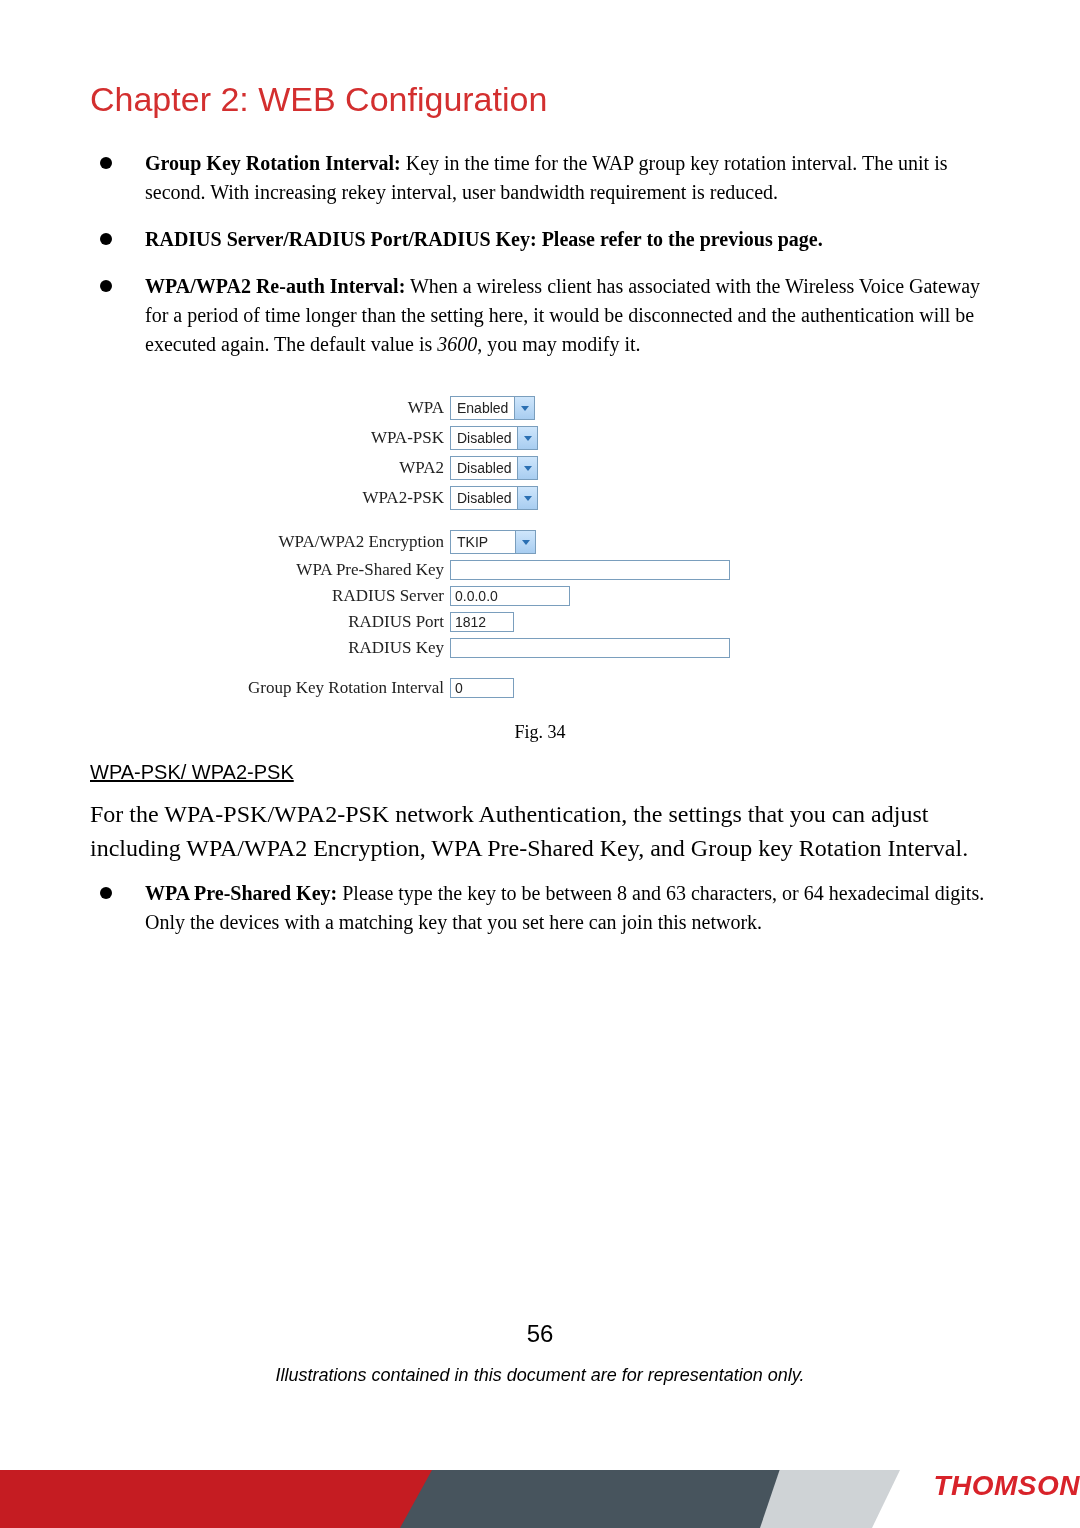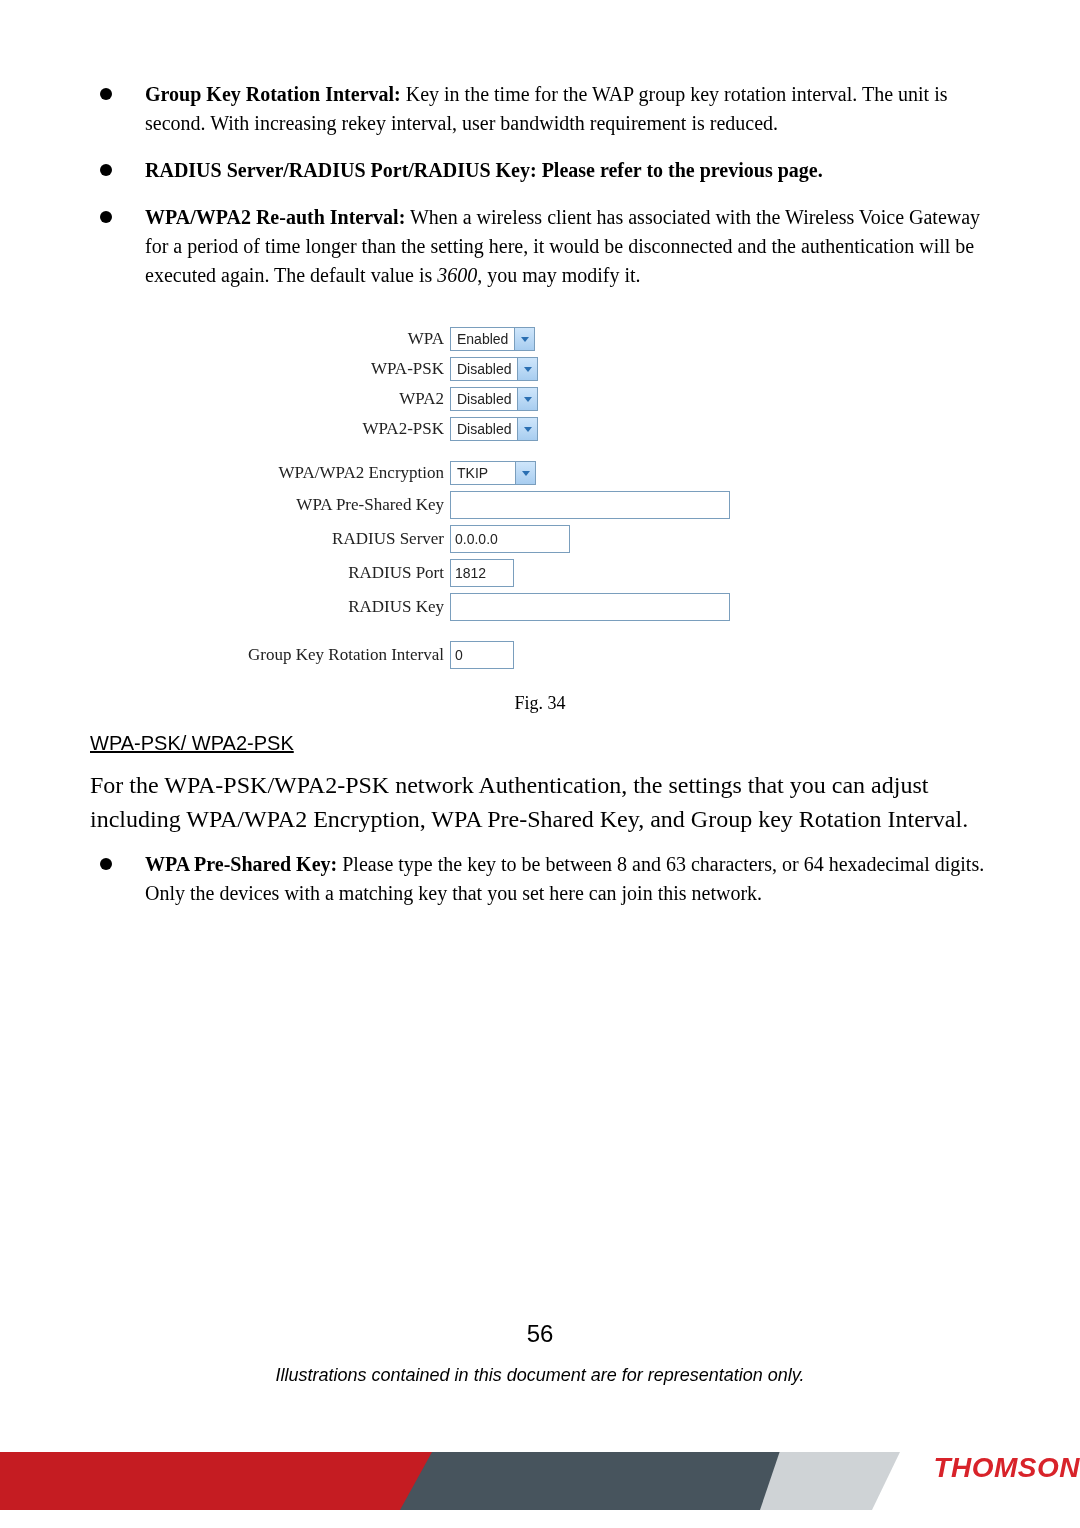--- a/index.html
+++ b/index.html
@@ -79,21 +79,21 @@
       height: 22px;
       background: linear-gradient(#cfe6fb,#a8cdf0);
       border-left: 1px solid #7a9ebd;
       display: flex;
       align-items: center;
       justify-content: center;
     }
     .select .sel-btn svg { width: 10px; height: 10px; }
     .txt {
       border: 1px solid #7a9ebd;
-      height: 28px;
+      height: 20px;
       padding: 0 4px;
       font-family: Arial, sans-serif;
       font-size: 14px;
       background: #fff;
       display: inline-flex;
       align-items: center;
     }
     .txt.w-large { width: 280px; }
     .txt.w-med { width: 120px; }
     .txt.w-sm { width: 64px; }
@@ -130,21 +130,21 @@
       width: 100%;
       text-align: center;
       bottom: 142px;
       font-size: 18px;
       font-style: italic;
       font-family: "Trebuchet MS", Verdana, sans-serif;
     }
 
     .footer-band {
       position: absolute;
-      bottom: 18px;
+      bottom: 0;
       left: 0;
       width: 100%;
       height: 80px;
     }
     .band-red {
       position: absolute;
       bottom: 0; left: 0;
       width: 440px; height: 58px;
       background: #c51c22;
       clip-path: polygon(0 0, 100% 0, 92% 100%, 0 100%);
@@ -172,20 +172,21 @@
       font-style: italic;
       font-size: 28px;
       color: #d8232a;
       letter-spacing: 0.5px;
     }
   </style>
 </head>
 <body>
 
 <div class="page">
+  <h1 class="chapter-title">Chapter 2: WEB Configuration</h1>
 
   <ul class="main">
     <li>
       <span class="bold">Group Key Rotation Interval:</span><span> Key in the time for the WAP group key rotation interval. The unit is second. With increasing rekey interval, user bandwidth requirement is reduced.</span>
     </li>
     <li>
       <span class="bold">RADIUS Server/RADIUS Port/RADIUS Key: Please refer to the previous page.</span>
     </li>
     <li>
       <span class="bold">WPA/WPA2 Re-auth Interval:</span><span> When a wireless client has associated with the Wireless Voice Gateway for a period of time longer than the setting here, it would be disconnected and the authentication will be executed again. The default value is </span><span class="italic">3600</span><span>, you may modify it.</span>

